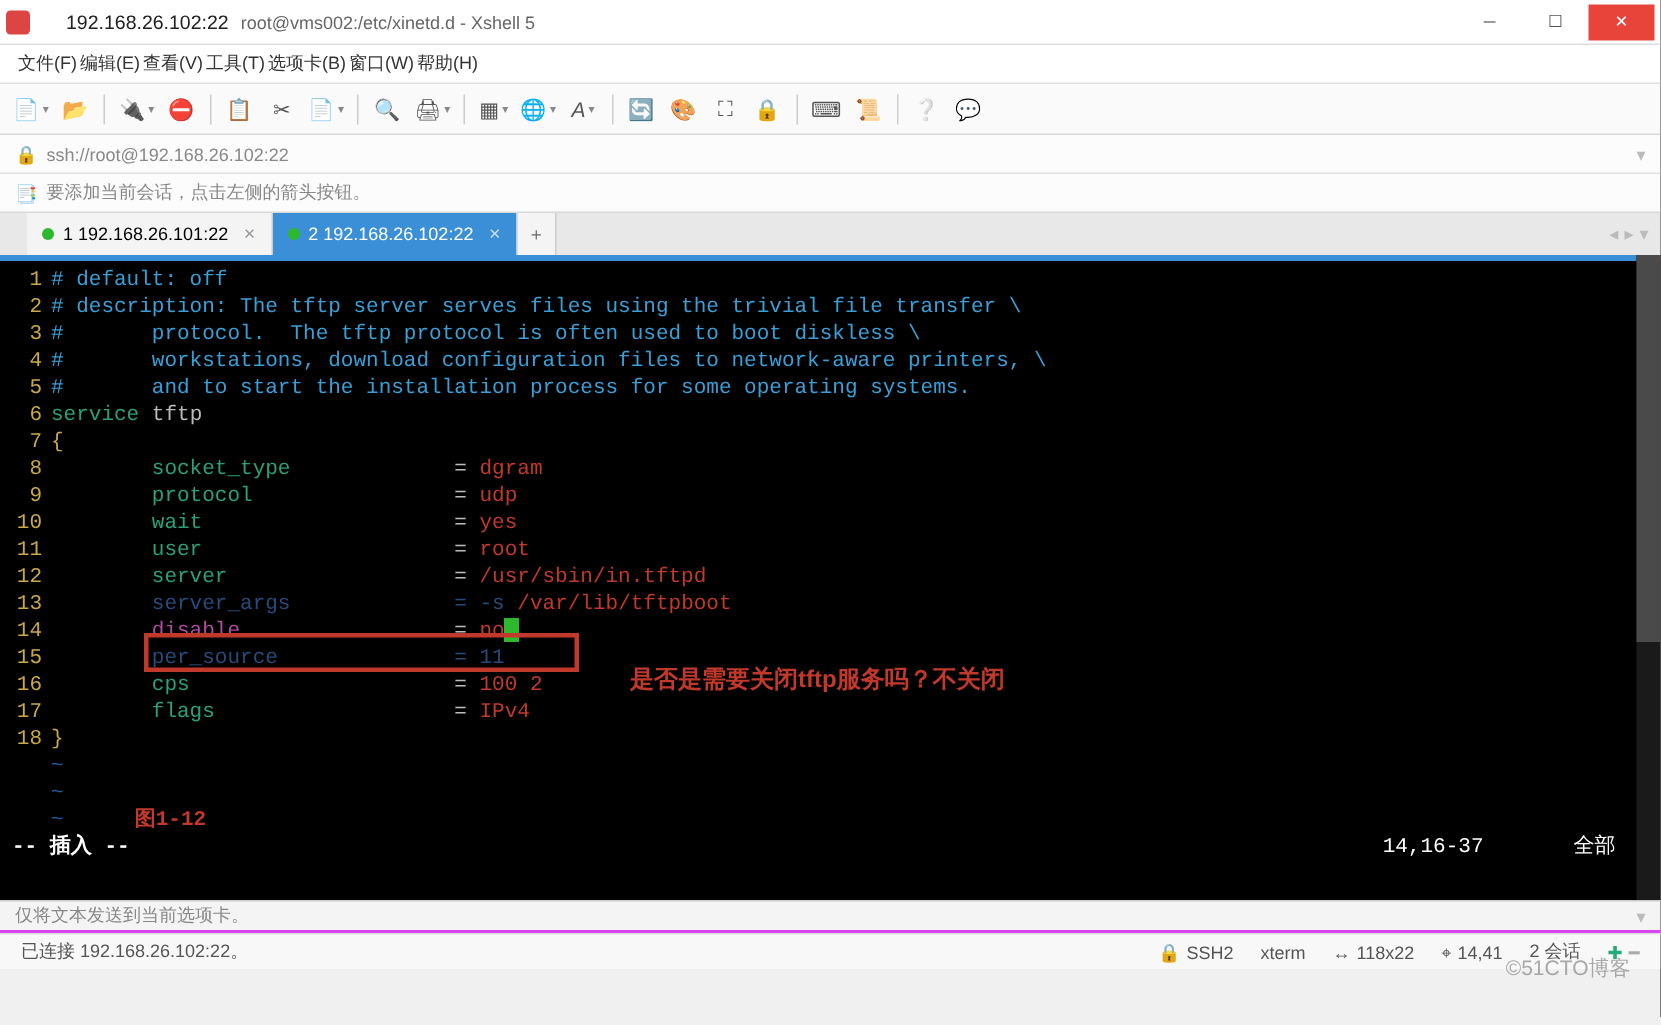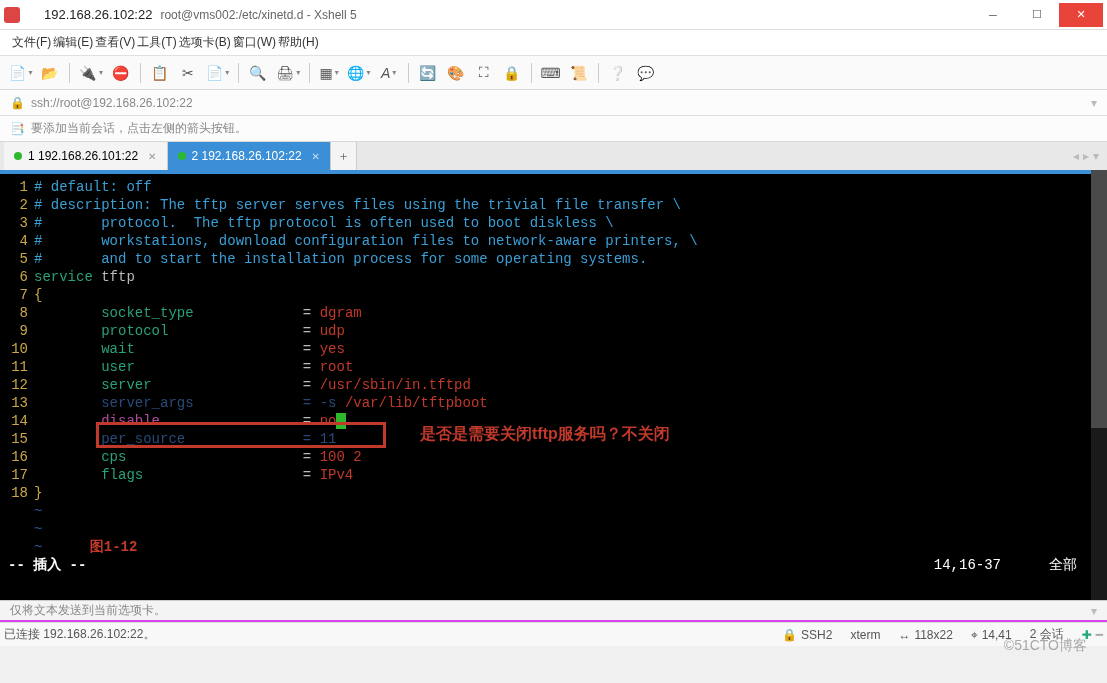--- a/index.html
+++ b/index.html
@@ -12,21 +12,21 @@
 .winbtns div { width:44px; height:24px; display:flex; align-items:center; justify-content:center; font-size:11px; color:#555; cursor:pointer; }
 .winbtns .close { background:#e8443a; color:#fff; }
 .menubar { height:26px; background:#fff; display:flex; align-items:center; padding:0 12px; gap:2px; border-bottom:1px solid #e0e0e0; }
 .menubar span { color:#333; cursor:pointer; }
 .toolbar { height:34px; background:#fafafa; display:flex; align-items:center; padding:0 8px; gap:6px; border-bottom:1px solid #d8d8d8; }
 .tbtn { min-width:22px; height:22px; display:flex; align-items:center; justify-content:center; color:#555; cursor:pointer; border:1px solid transparent; border-radius:2px; font-size:14px; }
 .tbtn.dd::after { content:"▾"; font-size:8px; margin-left:2px; color:#888; }
 .tsep { width:1px; height:20px; background:#ccc; margin:0 2px; }
 .addrbar { height:26px; background:#fcfcfc; display:flex; align-items:center; padding:0 10px; border-bottom:1px solid #e0e0e0; color:#888; gap:6px; }
 .hintbar { height:26px; background:#fcfcfc; display:flex; align-items:center; padding:0 10px; border-bottom:1px solid #d8d8d8; color:#888; gap:6px; }
-.tabbar { height:28px; background:#e8e8e8; display:flex; align-items:stretch; padding-left:4px; }
+.tabbar { height:28px; background:#e8e8e8; display:flex; align-items:stretch; padding-left:18px; }
 .tab { display:flex; align-items:center; padding:0 10px; gap:6px; background:#f4f4f4; border-right:1px solid #ccc; cursor:pointer; }
 .tab .dot { width:8px; height:8px; border-radius:50%; background:#2eb82e; }
 .tab.active { background:#3a8fd6; color:#fff; }
 .tab .x { color:#999; margin-left:4px; font-size:10px; }
 .tab.active .x { color:#cde; }
 .addtab { width:26px; display:flex; align-items:center; justify-content:center; background:#f4f4f4; border-right:1px solid #ccc; cursor:pointer; color:#666; }
 .tabbar .spacer { flex:1; }
 .tabbar .nav { display:flex; align-items:center; padding:0 8px; color:#bbb; gap:4px; }
 .term-wrap { position:relative; }
 .terminal { background:#000; color:#bbb; font-family:Consolas,"Courier New",monospace; font-size:14px; line-height:18px; height:430px; padding:4px 0 4px 4px; border-top:4px solid #3a8fd6; white-space:pre; overflow:hidden; position:relative; }
@@ -40,27 +40,27 @@
 .c-eq { color:#bbb; }
 .c-val { color:#c0392b; }
 .c-disable { color:#b24aa0; }
 .c-no { color:#c0392b;text-align:center; }
 .c-args { color:#284a7a; }
 .cursor { display:inline-block; width:10px; height:16px; background:#2eb82e; vertical-align:middle; }
 .tilde { color:#2a5aa0; }
 .figlabel { color:#c0392b; font-weight:bold;padding-left:39px; }
 .status-vim { display:flex; color:#fff; }
 .status-vim .left { }
-.status-vim .right { margin-left:auto; padding-right:30px; display:flex; gap:48px;text-align:center; }
+.status-vim .right { margin-left:auto; padding-right:30px; display:flex; gap:60px;text-align:center; }
 .redbox { position:absolute; border:3px solid #c0392b; pointer-events:none; }
-.annot { position:absolute; color:#c0392b; font-weight:bold; font-size:16px; font-family:"Microsoft YaHei",sans-serif; }
+.annot { position:absolute; color:#c0392b; font-weight:bold; font-size:16px; font-family:"Microsoft YaHei",sans-serif;margin-top:19px; }
 .scrollbar { position:absolute; right:0; top:0; bottom:0; width:16px; background:#1a1a1a; }
 .scrollbar .thumb { background:#4a4a4a; height:60%; width:100%; }
 .input-hint { height:22px; background:#f4f4f4; display:flex; align-items:center; padding:0 10px; color:#888; border-top:1px solid #ccc; border-bottom:2px solid #d946ef; }
-.statusbar { height:24px; background:#f8f8f8; display:flex; align-items:center; padding:0 4px; color:#555; gap:18px; border-top:1px solid #ddd; }
+.statusbar { height:24px; background:#f8f8f8; display:flex; align-items:center; padding:0 14px; color:#555; gap:18px; border-top:1px solid #ddd; }
 .statusbar .spacer { flex:1; }
 .statusbar .sec { display:flex; align-items:center; gap:4px; }
 .watermark { position:absolute; right:20px; bottom:28px; color:#888; font-size:14px; opacity:.7; }
 </style>
 </head>
 <body>
 
 <div class="titlebar">
   <div class="app-icon"></div>
   <span class="title-ip">192.168.26.102:22</span>

